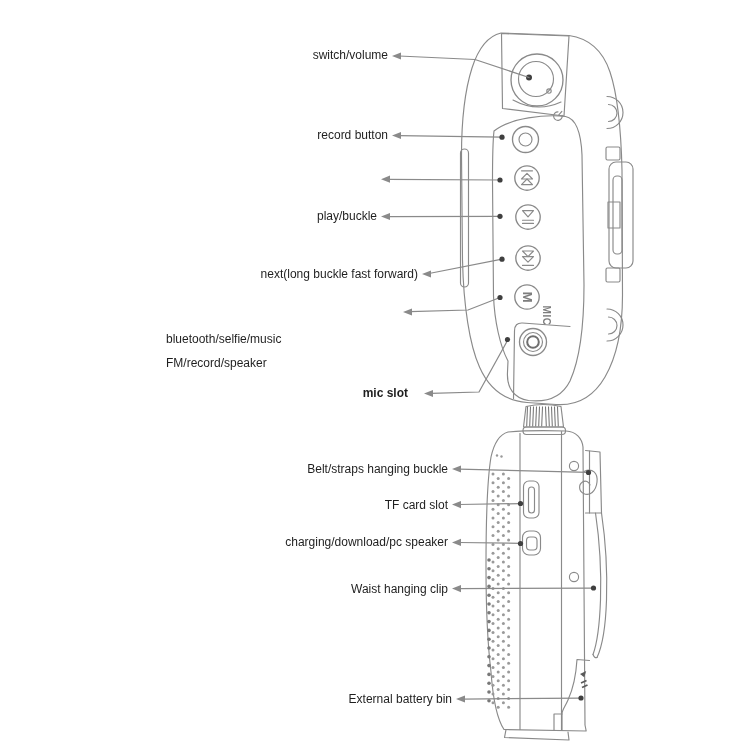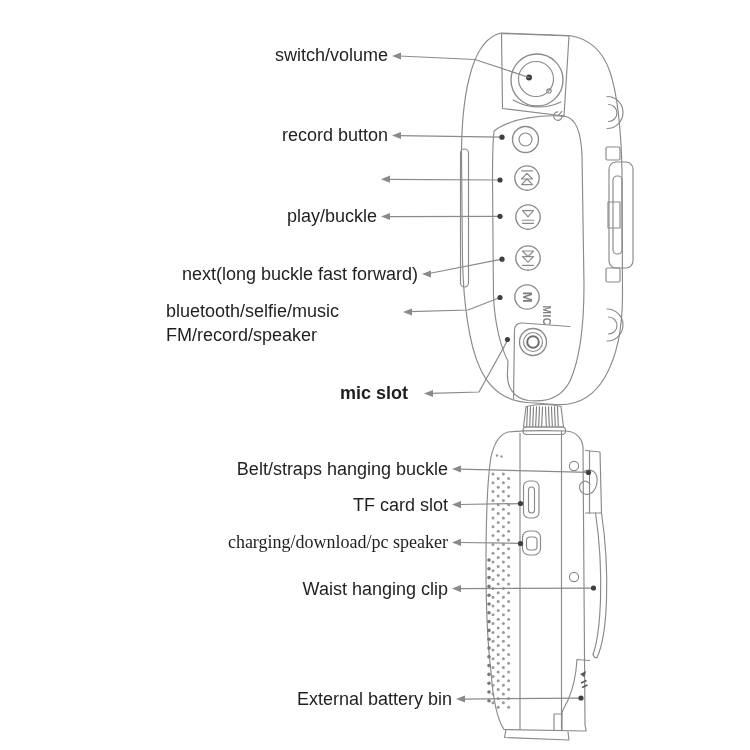--- a/index.html
+++ b/index.html
@@ -13,25 +13,25 @@
   svg{position:absolute;left:0;top:0;}
   .ln{fill:none;stroke:var(--line,#8a8a8a);stroke-width:1.15;stroke-linecap:round;stroke-linejoin:round;}
   .ln2{fill:none;stroke:var(--line,#8a8a8a);stroke-width:1.35;stroke-linecap:round;stroke-linejoin:round;}
   .cl{fill:none;stroke:var(--cline,#8a8a8a);stroke-width:1.25;stroke-linecap:round;}
   .ah{fill:var(--cline,#8a8a8a);stroke:none;}
   .dot{fill:var(--dot,#3f3f3f);stroke:none;}
   .knurl line{stroke:#6f6f6f;stroke-width:1;}
   .eng{fill:#7d7d7d;font-family:"Liberation Sans",sans-serif;font-weight:bold;}
   .lbl{
     position:absolute;
-    font-size:18px;line-height:22px;
+    font-size:12px;line-height:22px;
     color:var(--txt,#1f1f1f);
     white-space:nowrap;
   }
-  .lbl2{line-height:24px;}
+  .lbl2{line-height:24px;margin-top:28px;}
 </style>
 </head>
 <body>
 
 <div class="canvas">
 
   <svg width="750" height="750" viewBox="0 0 750 750">
 
     <g>
       <path class="ln" d="M 501,33 L 569,35.5 C 590,38.5 603,51 610,72 C 617,93 621,128 622,170 L 622.5,295 C 622.5,330 616,358 605,377 C 594,396 577,406 556,404.5 L 527,402.5 C 507,401 490,391 479.5,367 C 469.5,345 463.5,305 462.5,260 L 461.5,155 C 461.5,120 465,90 472,68 C 478.5,48 488,36 501,33 Z"></path>
@@ -374,17 +374,17 @@
   <div class="lbl" style="top:205px;right:373px;">play/buckle</div>
   <div class="lbl" style="top:263px;right:332px;">next(long buckle fast forward)</div>
   <div class="lbl lbl2" style="top:299px;left:166px;">
     <div>bluetooth/selfie/music</div>
     <div>FM/record/speaker</div>
   </div>
   <div class="lbl" style="top:382px;right:342px;font-weight:bold;">mic slot</div>
 
   <div class="lbl" style="top:458px;right:302px;">Belt/straps hanging buckle</div>
   <div class="lbl" style="top:494px;right:302px;">TF card slot</div>
-  <div class="lbl" style="top:531px;right:302px;font-family:Liberation Serif, serif;">charging/download/pc speaker</div>
+  <div class="lbl" style="top:531px;right:302px;">charging/download/pc speaker</div>
   <div class="lbl" style="top:578px;right:302px;text-align:center;">Waist hanging clip</div>
   <div class="lbl" style="top:688px;right:298px;">External battery bin</div>
 
 </div>
 
 </body></html>

